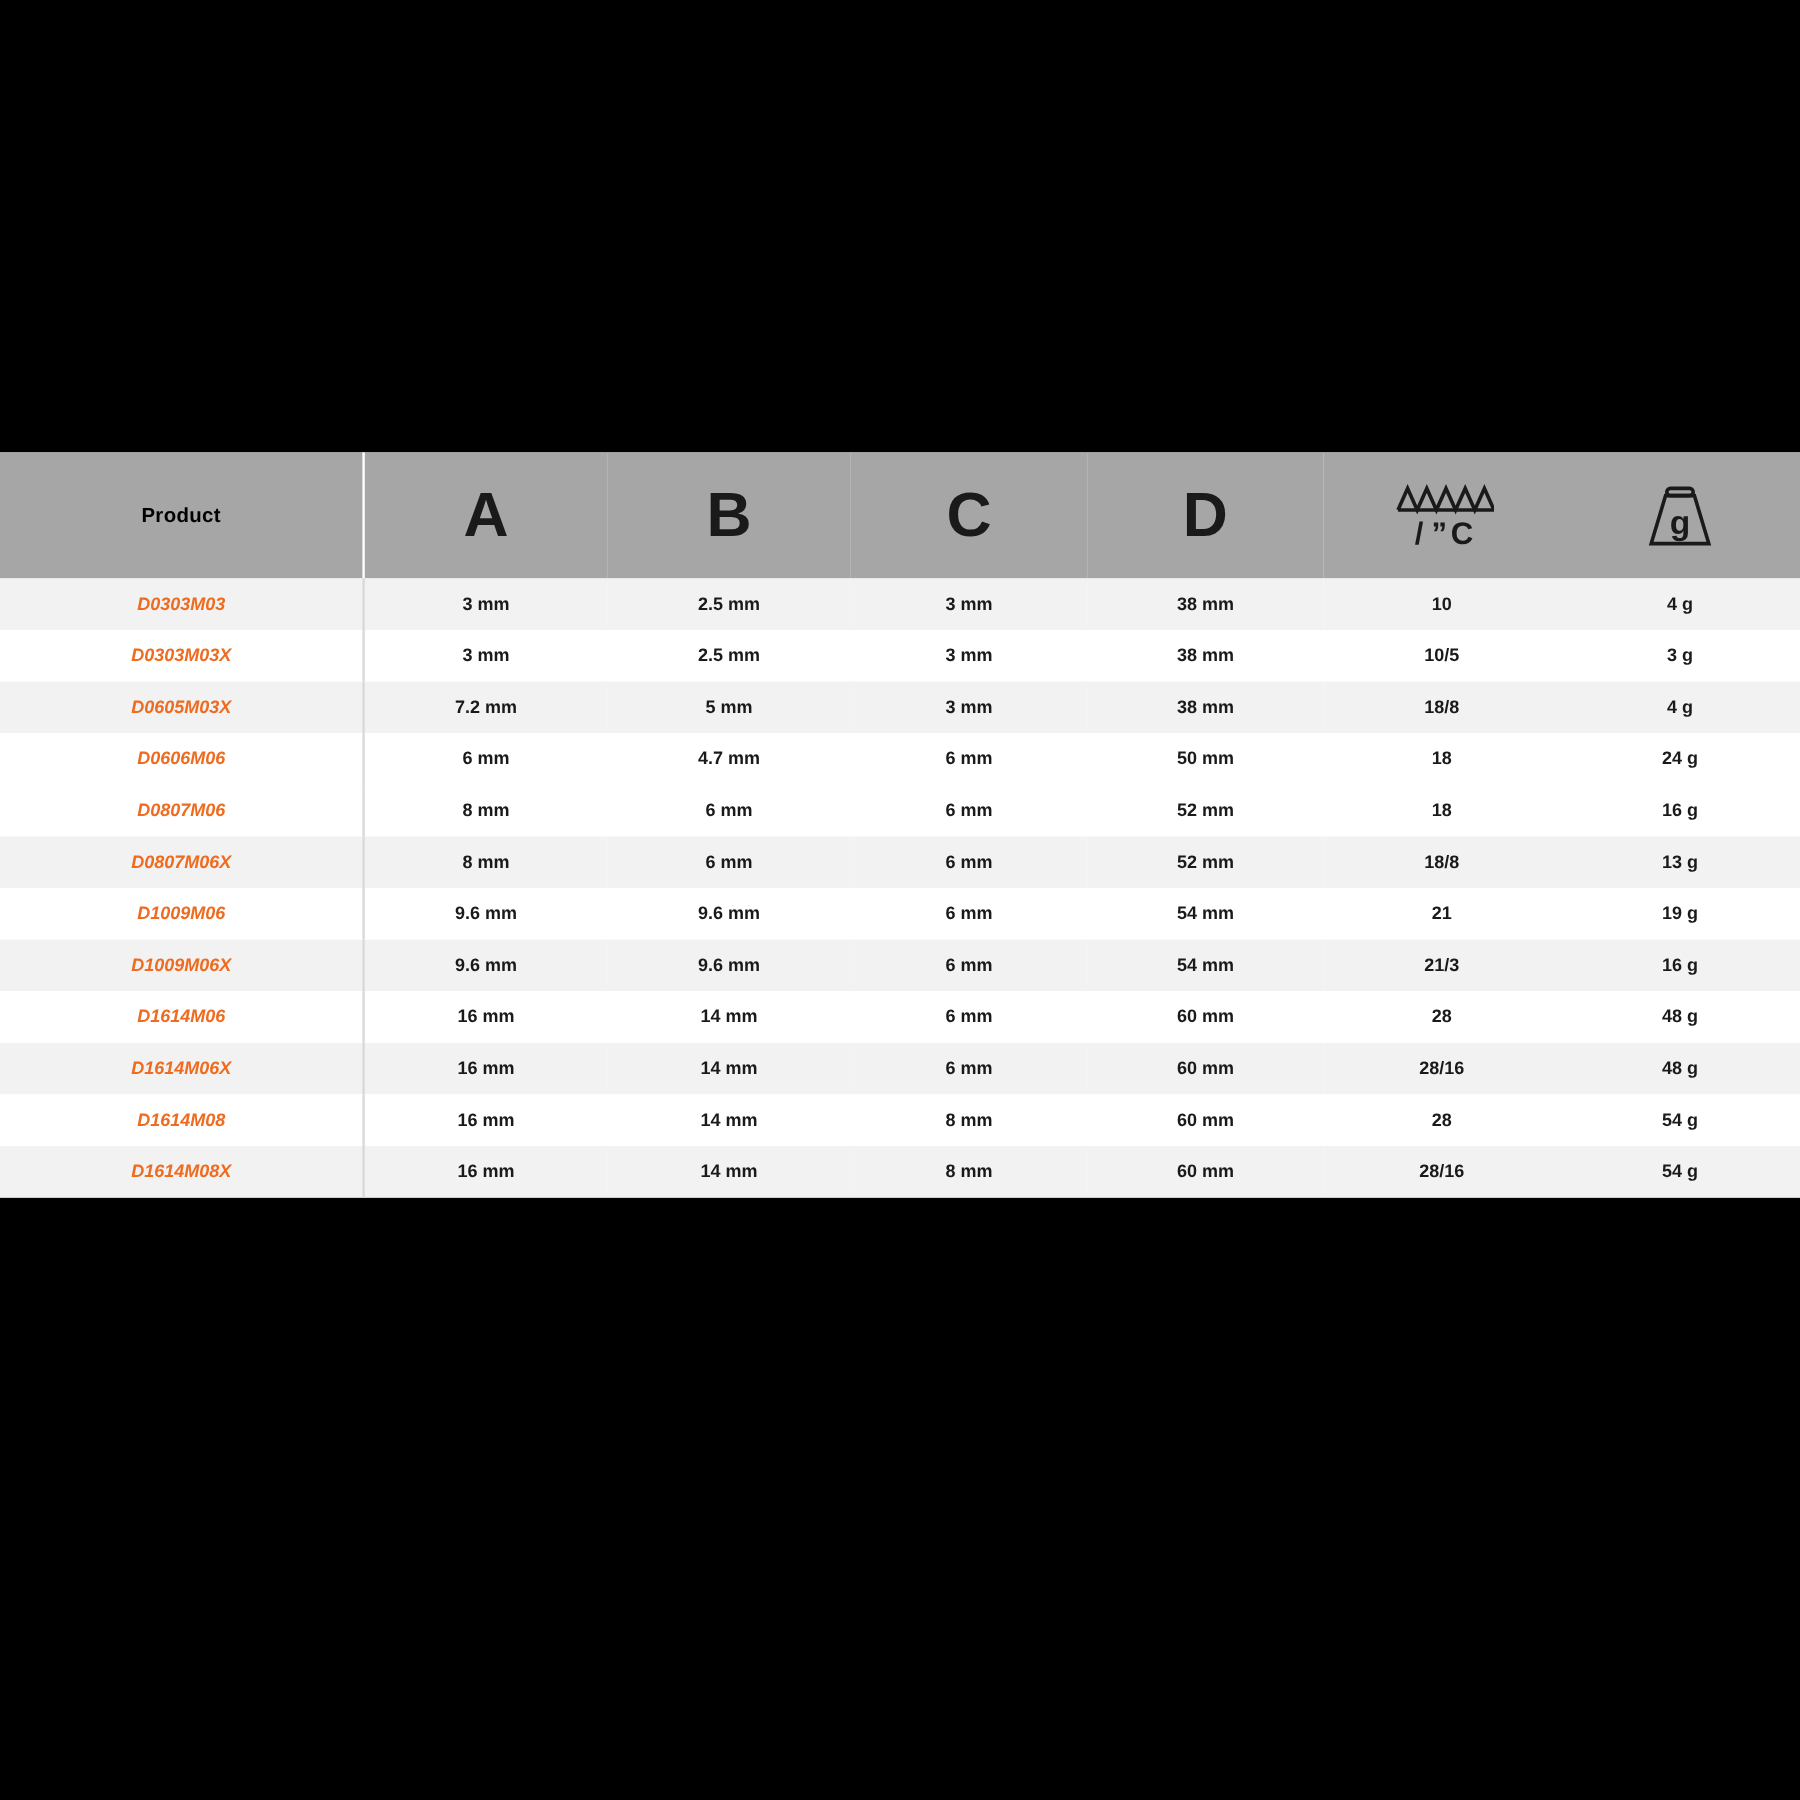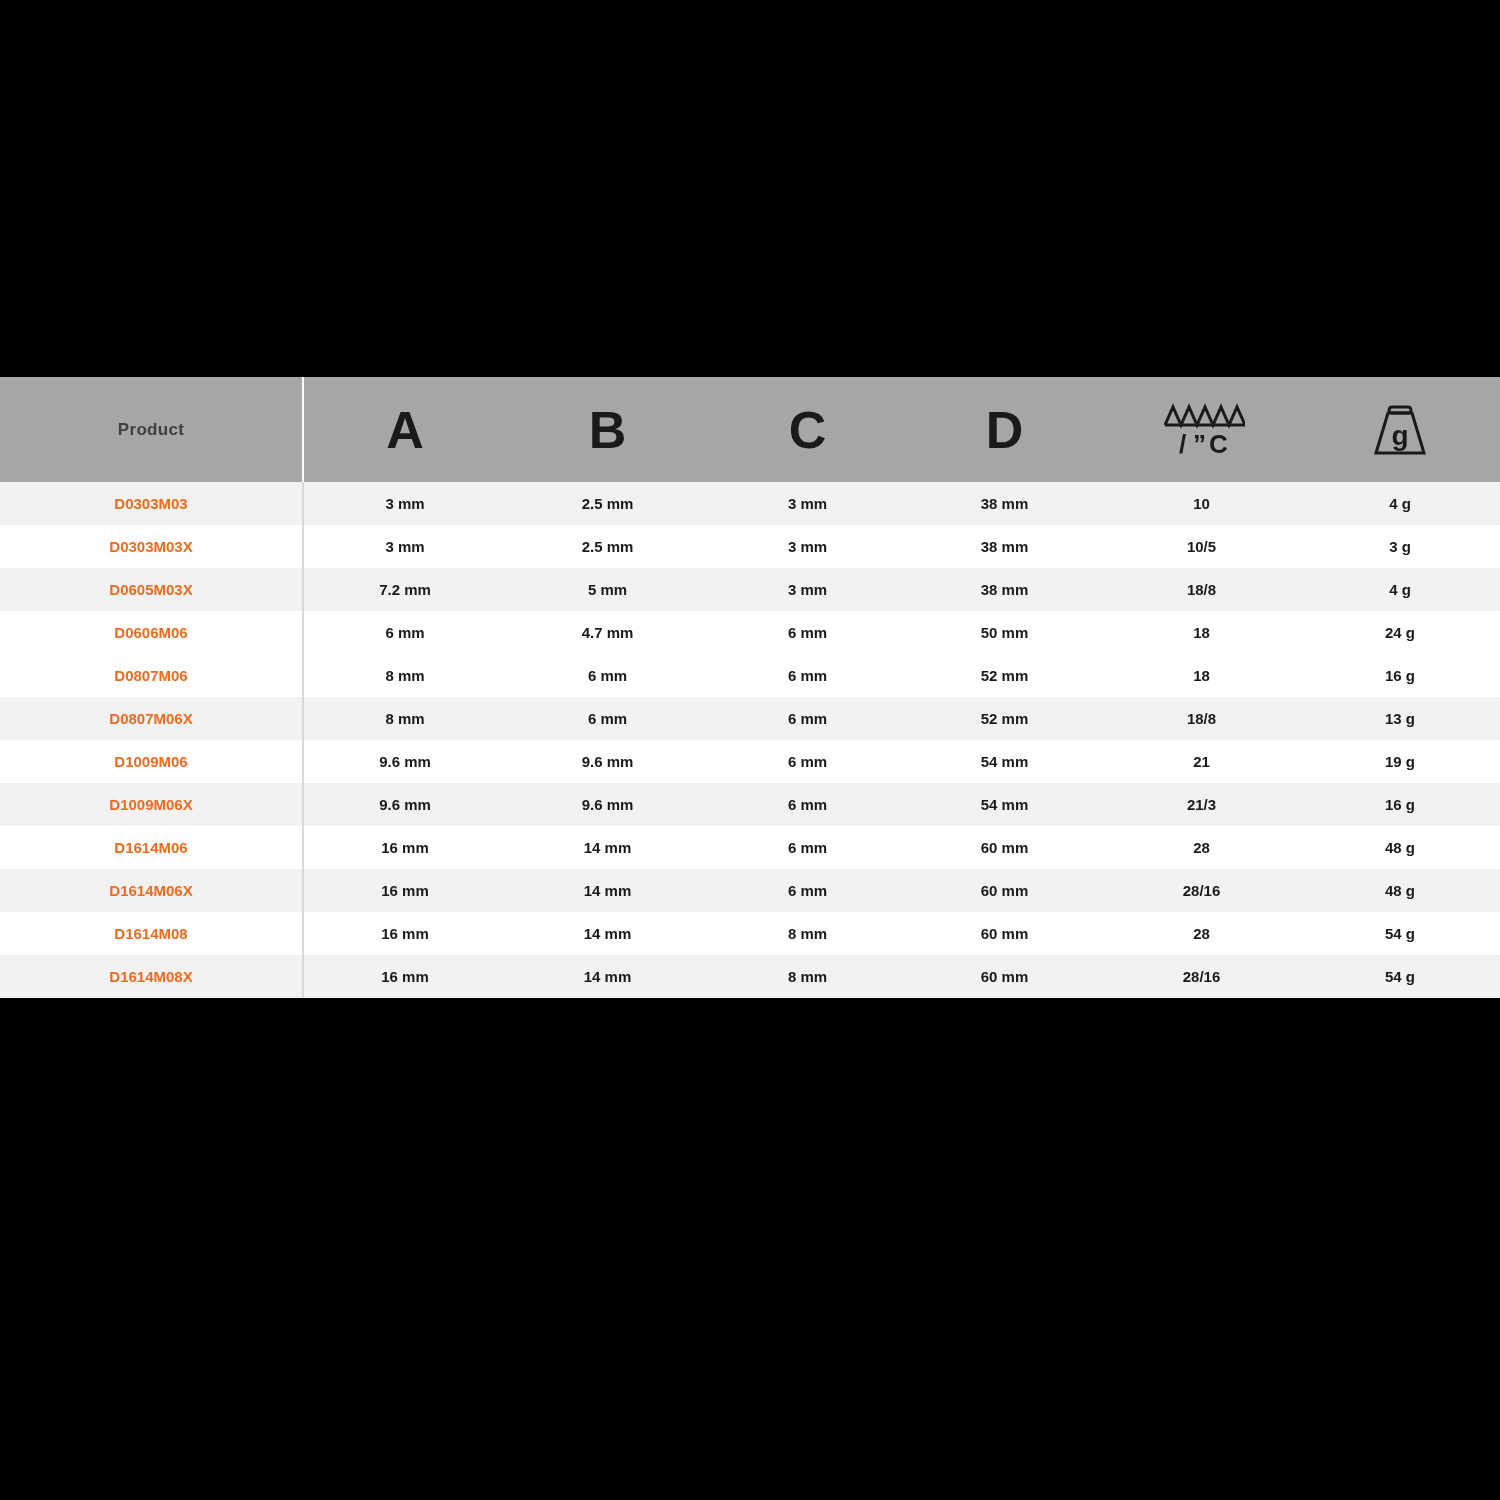--- a/index.html
+++ b/index.html
@@ -42,21 +42,21 @@
     height: 105px;
     padding: 0;
     vertical-align: middle;
     text-align: center;
     border: none;
     box-sizing: border-box;
   }
   thead th.head-product {
     font-size: 17px;
     font-weight: bold;
-    color: #404040;
+    color: #000000;
     border-right: 2px solid #ffffff;
     letter-spacing: 0.3px;
   }
   thead th .letter {
     font-size: 52px;
     font-weight: bold;
     color: #1a1a1a;
     line-height: 1;
     display: block;
   }
@@ -76,20 +76,21 @@
     color: #1a1a1a;
     box-sizing: border-box;
   }
   tbody tr.odd td { background: #f2f2f2; }
   tbody tr.even td { background: #ffffff; }
   tbody td.product {
     color: #ee6b1f;
     border-right: 2px solid #d9d9d9;
     font-size: 15px;
     font-weight: bold;
+    font-style: italic;
   }
   tbody tr.odd td.product { background: #f2f2f2; }
   tbody tr.even td.product { background: #ffffff; margin-left: 44px; }
 </style>
 </head>
 <body>
 
 <div id="stage">
   <div id="table-wrap">
     <table class="spec">

